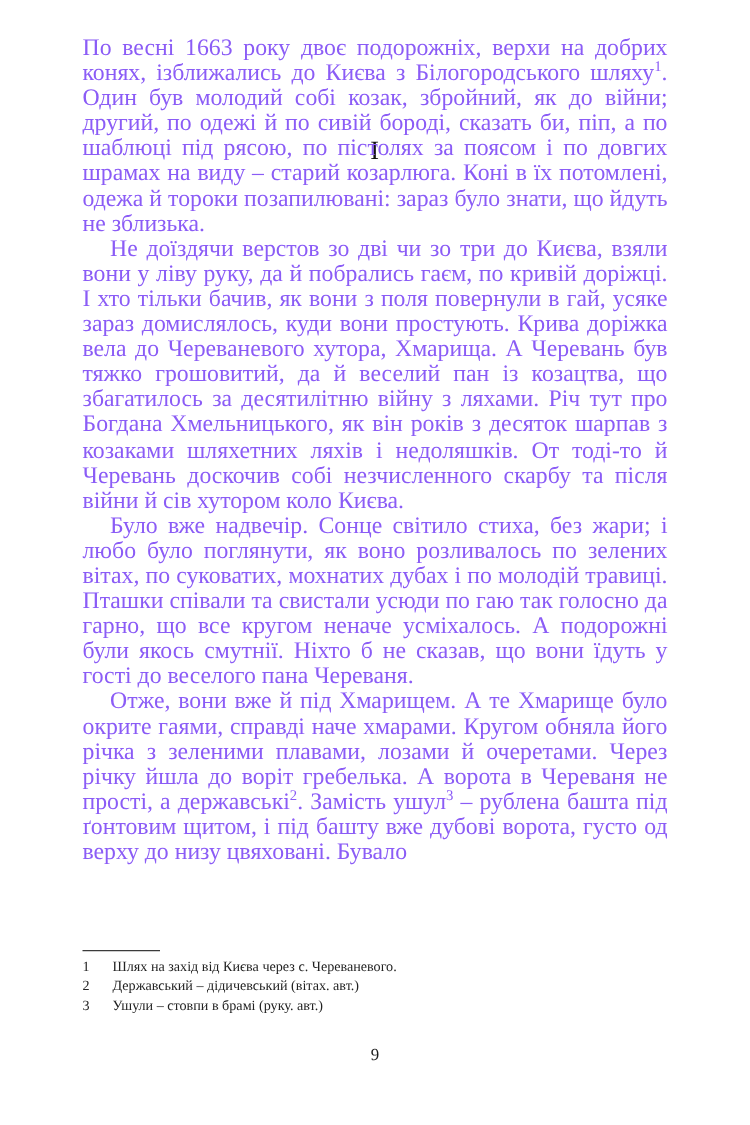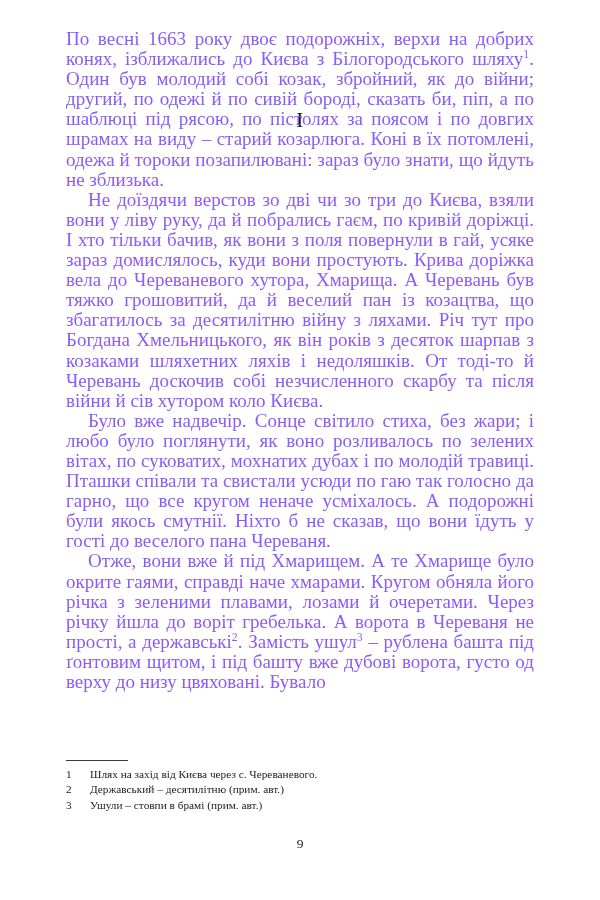--- a/index.html
+++ b/index.html
@@ -115,24 +115,24 @@
 
   <div class="footnotes">
     <div class="footnote-rule"></div>
     <ul class="footnote-list">
       <li class="footnote-item">
         <span class="footnote-num">1</span>
         <span class="footnote-text">Шлях на захід від Києва через с. Череваневого.</span>
       </li>
       <li class="footnote-item">
         <span class="footnote-num">2</span>
-        <span class="footnote-text">Державський – десятилітню (прим. авт.)</span>
+        <span class="footnote-text">Державський – дідичевський (вітах. авт.)</span>
       </li>
       <li class="footnote-item">
         <span class="footnote-num">3</span>
-        <span class="footnote-text">Ушули – стовпи в брамі (прим. авт.)</span>
+        <span class="footnote-text">Ушули – стовпи в брамі (руку. авт.)</span>
       </li>
     </ul>
   </div>
 
   <div class="page-number">9</div>
 
 </div>
 
 </body></html>

